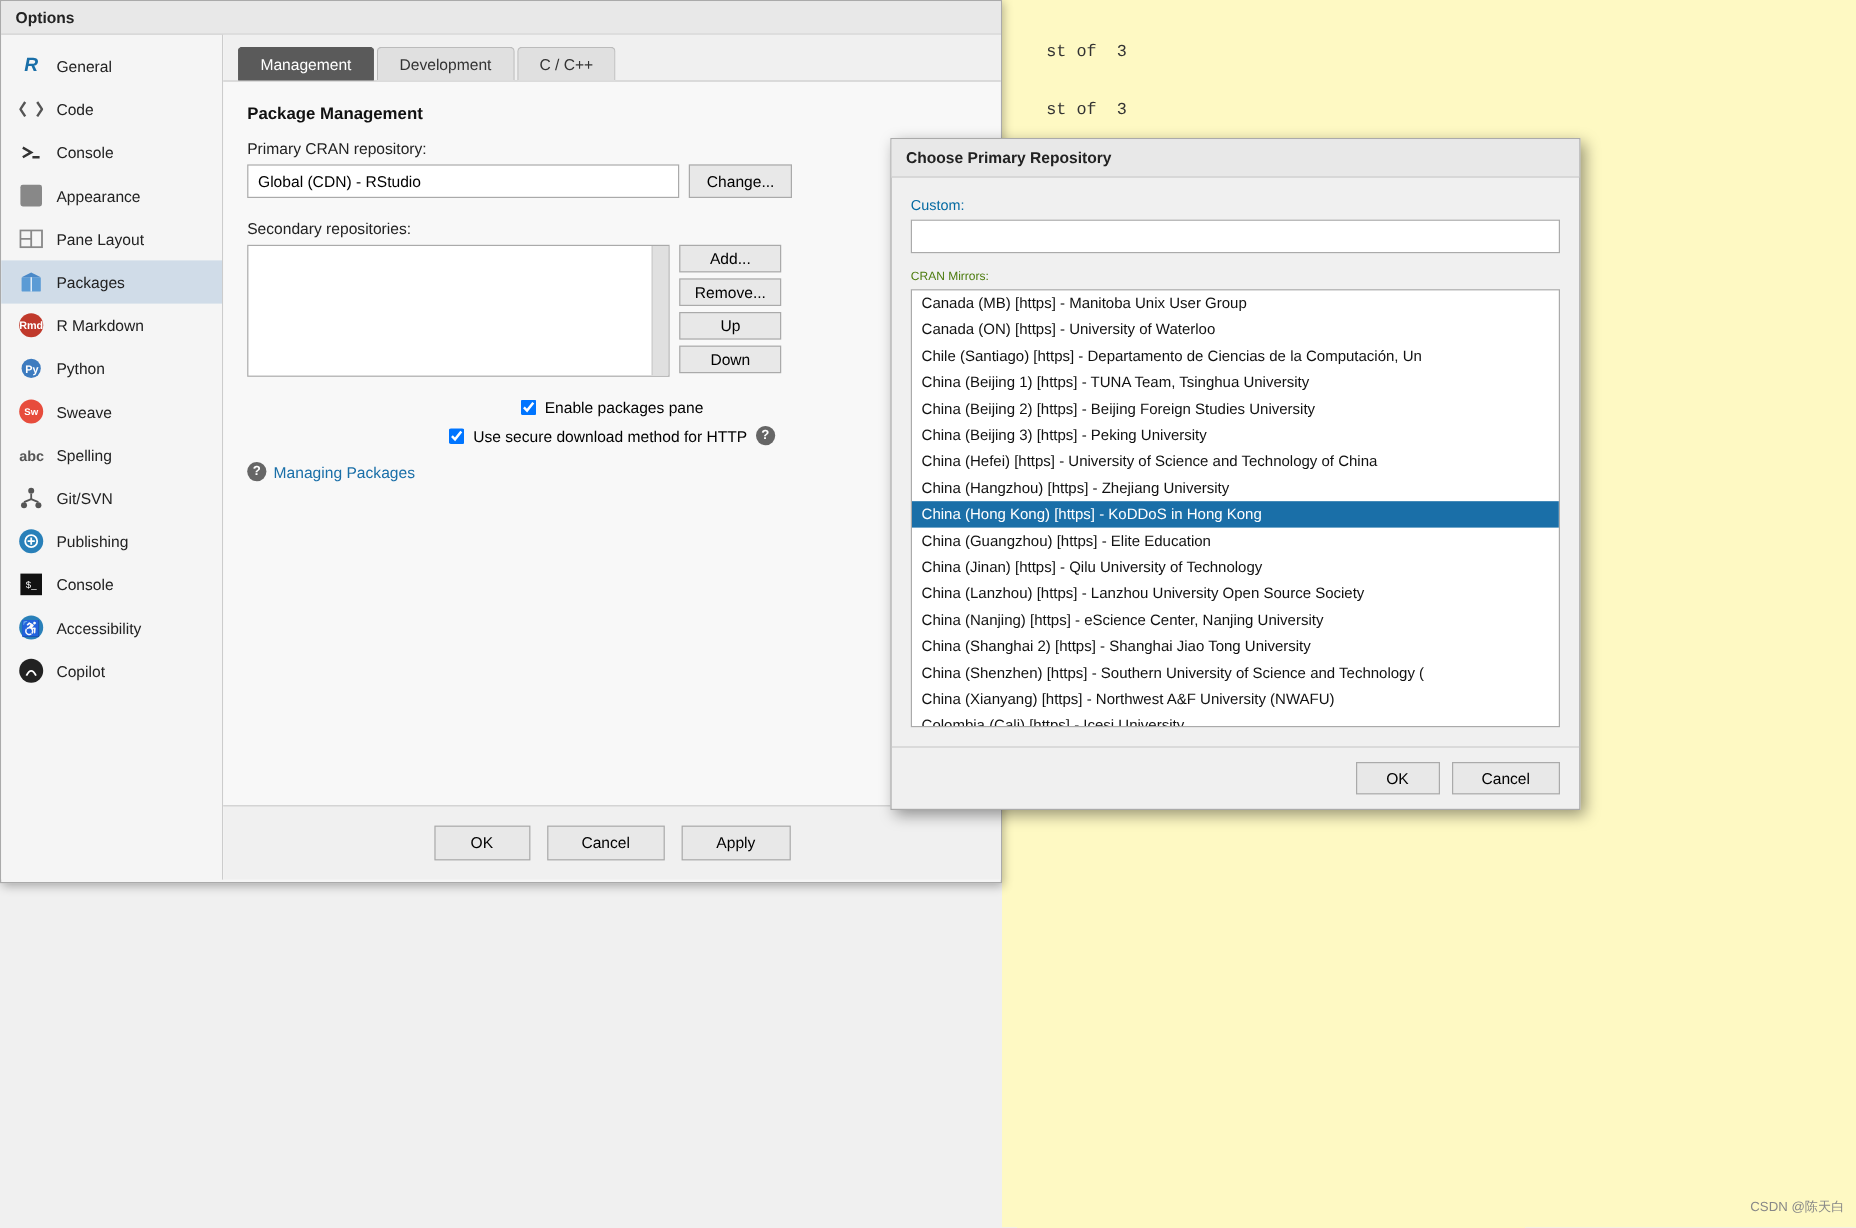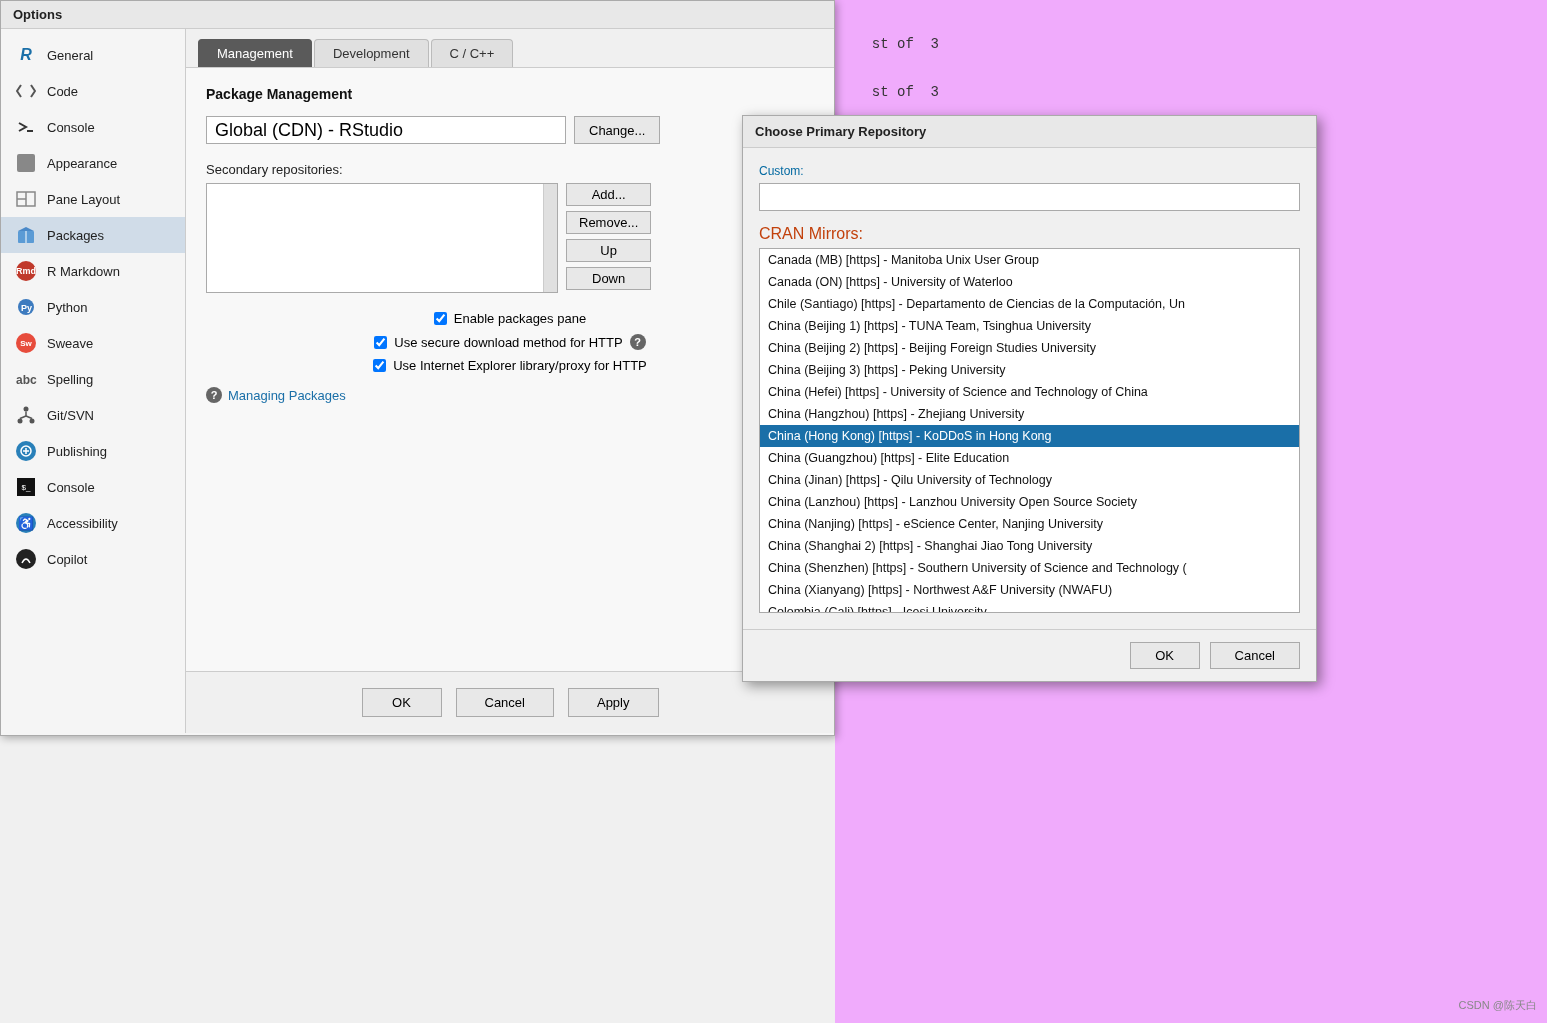--- a/index.html
+++ b/index.html
@@ -133,21 +133,21 @@
       align-items: center;
       gap: 8px;
       margin-bottom: 18px;
     }
 
     .repo-input {
       width: 360px;
       padding: 4px 8px;
       border: 1px solid #aaa;
       background: #fff;
-      font-size: 18px;
+      font-size: 13px;
       height: 28px;
     }
 
     .change-btn {
       padding: 4px 14px;
       background: #e8e8e8;
       border: 1px solid #aaa;
       cursor: pointer;
       font-size: 13px;
       height: 28px;
@@ -254,21 +254,21 @@
       min-width: 80px;
     }
 
     
     .editor-bg {
       position: absolute;
       top: 0;
       left: 835px;
       right: 0;
       bottom: 0;
-      background: #f0abfc;
+      background: #fef9c3;
       padding: 20px;
       font-family: 'Courier New', monospace;
       font-size: 14px;
       color: #333;
       white-space: pre;
     }
 
     
     .repo-dialog {
       position: absolute;
@@ -303,22 +303,22 @@
       width: 100%;
       height: 28px;
       border: 1px solid #aaa;
       background: #fff;
       padding: 4px 8px;
       font-size: 13px;
       margin-bottom: 14px;
     }
 
     .mirrors-label {
-      font-size: 16px;
-      color: #c2410c;
+      font-size: 10px;
+      color: #4d7c0f;
       margin-bottom: 5px;
     }
 
     .mirrors-list-container {
       border: 1px solid #aaa;
       background: #fff;
       height: 365px;
       overflow: hidden;
       position: relative;
     }
@@ -557,20 +557,21 @@
           <span>Development</span>
         </div>
         <div class="tab">
           <span>C / C++</span>
         </div>
       </div>
 
       <div class="package-content">
         <div class="section-title">Package Management</div>
 
+        <div class="field-label">Primary CRAN repository:</div>
         <div class="primary-repo-row">
           <input class="repo-input" type="text" readonly="" value="Global (CDN) - RStudio" style="">
           <button class="change-btn">Change...</button>
         </div>
 
         <div class="secondary-label">Secondary repositories:</div>
         <div class="secondary-repo-section">
           <div class="repo-listbox">
             <div class="repo-scrollbar"></div>
           </div>
@@ -583,24 +584,20 @@
         </div>
 
         <div class="checkbox-row">
           <input type="checkbox" id="cb1" checked="" style="">
           <label for="cb1">Enable packages pane</label>
         </div>
         <div class="checkbox-row">
           <input type="checkbox" id="cb2" checked="" style="">
           <label for="cb2">Use secure download method for HTTP</label>
           <div class="help-icon">?</div>
-        </div>
-        <div class="checkbox-row">
-          <input type="checkbox" id="cb3" checked="" style="">
-          <label for="cb3">Use Internet Explorer library/proxy for HTTP</label>
         </div>
 
         <div class="managing-packages-link">
           <div class="help-icon">?</div>
           <span>Managing Packages</span>
         </div>
       </div>
 
       <div class="bottom-buttons">
         <button class="bottom-btn">OK</button>

